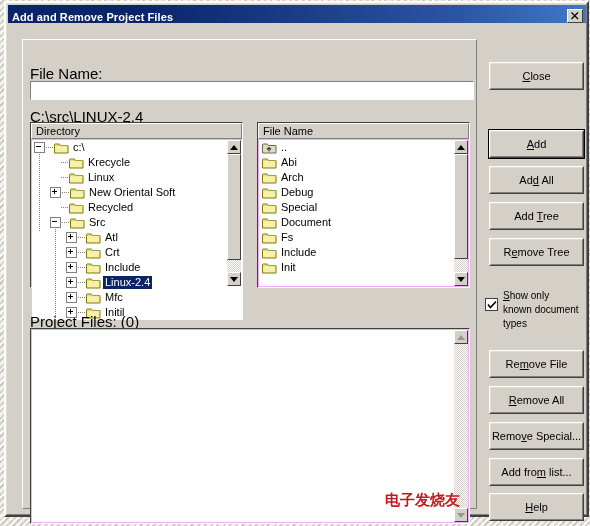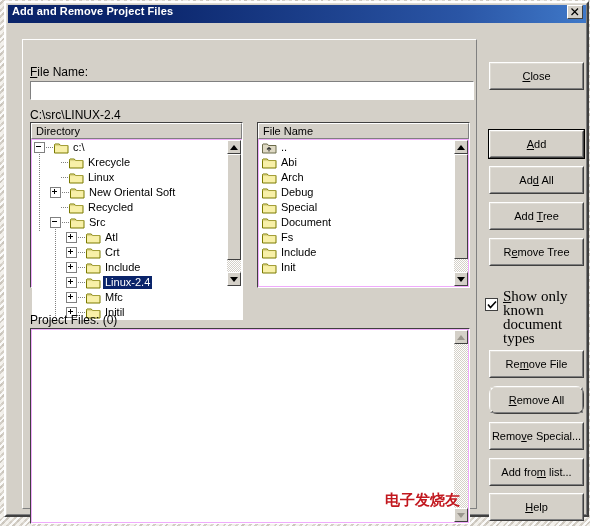--- a/index.html
+++ b/index.html
@@ -54,21 +54,21 @@
   }
 
   
   #titlebar {
     position: absolute;
     left: 2px; top: 2px;
     width: 578px;
     height: 18px;
     background: linear-gradient(to right, #0a246a 0%, #0a246a 22%, #2a55a5 78%, #3f78c8 100%);
     display: flex;
-    align-items: flex-start;
+    align-items: flex-end;
     box-sizing: border-box;
   }
   #titlebar-text {
     color: #ffffff;
     font-size: 11px;
     font-weight: bold;
     padding-left: 4px;
     letter-spacing: 0.1px;
     white-space: nowrap;
   }
@@ -107,21 +107,21 @@
     height: 470px;
     border-top: 1px solid #ffffff;
     border-left: 1px solid #ffffff;
     border-right: 1px solid #808080;
     border-bottom: 1px solid #808080;
     box-sizing: border-box;
   }
 
   .lbl {
     position: absolute;
-    font-size: 12px;
+    font-size: 15px;
     color: #000000;
     white-space: nowrap;
     text-align: right;
   }
   .u { text-decoration: underline; }
 
   
   #filename-label { left: 22px; top: 42px; }
   #filename-input {
     position: absolute;
@@ -339,24 +339,23 @@
     outline-offset: -1px;
     box-sizing: border-box;
     position: relative;
     flex: 0 0 auto;
     margin-top: 9px;
     margin-right: 5px;
     cursor: default;
   }
   .checkbox svg { position: absolute; left: 1px; top: 1px; }
   #checkbox-label {
-    font-size: 15px;
+    font-size: 10px;
     color: #000;
     line-height: 14px;
-    font-family: Liberation Serif, serif;
   }
 
   
   #project-label { left: 22px; top: 290px; }
 
   
   #watermark {
     position: absolute;
     left: 378px;
     top: 491px;
@@ -713,21 +712,21 @@
           <span>known document</span><br>
           <span>types</span>
         </div>
       </div>
 
       <div class="btn" style="left:481px; top:327px; width:95px; height:23px;">
         <span class="btn-inner"></span>
         <span class="btn-label">Re<u>m</u>ove File</span>
       </div>
 
-      <div class="btn" style="left:481px; top:363px; width:95px; height:23px;border-radius:8px;">
+      <div class="btn" style="left:481px; top:363px; width:95px; height:23px;">
         <span class="btn-inner"></span>
         <span class="btn-label"><u>R</u>emove All</span>
       </div>
 
       <div class="btn" style="left:481px; top:399px; width:95px; height:23px;">
         <span class="btn-inner"></span>
         <span class="btn-label">Remo<u>v</u>e Special...</span>
       </div>
 
       <div class="btn" style="left:481px; top:435px; width:95px; height:23px;">

